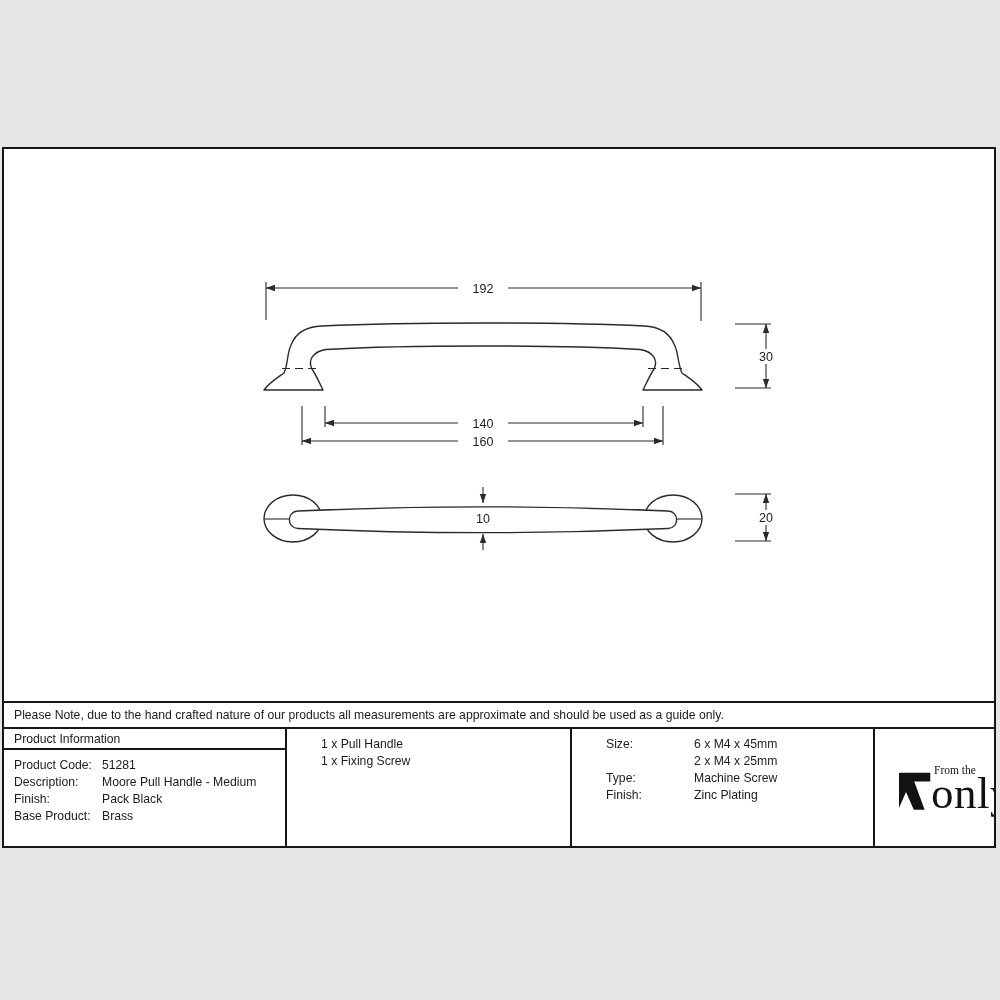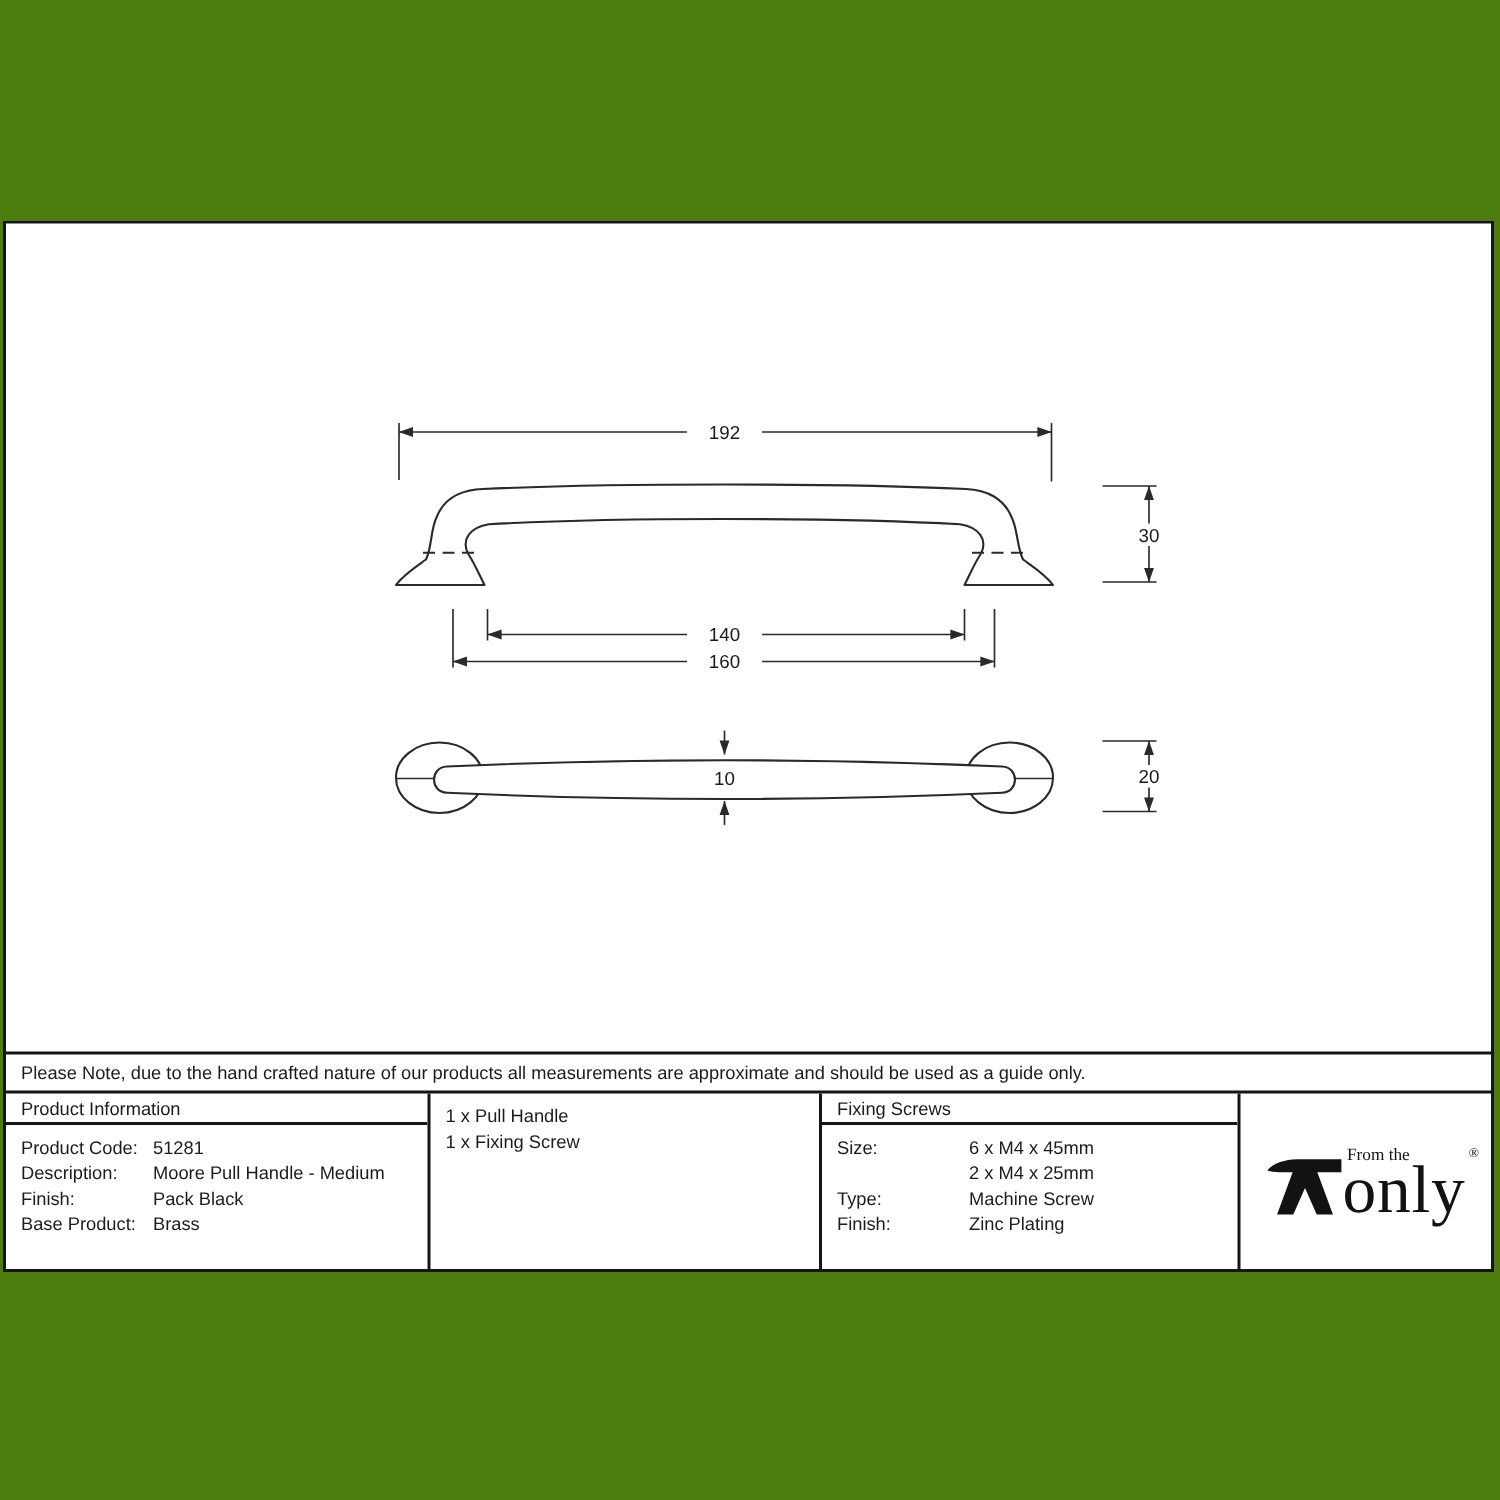--- a/index.html
+++ b/index.html
@@ -1,26 +1,26 @@
 <!DOCTYPE html>
 <html><head>
 <meta charset="utf-8">
 <style>
   html,body{margin:0;padding:0;background:#fff;}
-  .canvas{position:relative;width:1000px;height:1000px;background:#4d7c0f;overflow:hidden;
+  .canvas{position:relative;width:1000px;height:1000px;background:#e5e5e5;overflow:hidden;
           font-family:"Liberation Sans",sans-serif;color:#1c1c1c;}
   .sheet{position:absolute;left:2px;top:147px;width:994px;height:701px;
          border:2px solid #161616;box-sizing:border-box;background:#fff;}
   .drawing-layer{position:absolute;left:0;top:0;width:1000px;height:860px;pointer-events:none;}
 
   
   .spec-table{position:absolute;left:0;right:0;bottom:0;font-size:12.2px;}
   .note-row{box-sizing:border-box;height:28px;border-top:2px solid #161616;border-bottom:2px solid #161616;
             display:flex;align-items:center;padding:0 10px;}
-  .grid{display:grid;grid-template-columns:283px 261px 279px 1fr;height:117px;}
+  .grid{display:grid;grid-template-columns:283px 261px 279px 1fr;height:117px;gap:24px;}
   .col{box-sizing:border-box;overflow:hidden;}
   .col.bordered{border-right:2px solid #161616;}
   .cell-header{box-sizing:border-box;height:21px;line-height:19px;padding:1px 0 0 10px;
                border-bottom:2px solid #161616;}
   .cell-body{padding:7px 8px 0 10px;line-height:17px;}
   .kv{display:grid;grid-template-columns:88px auto;}
   .kv span{white-space:nowrap;}
   .items div{white-space:nowrap;}
 
   
@@ -153,21 +153,20 @@
         </div>
 
         <div class="col bordered">
           <div class="cell-body items">
             <div>1 x Pull Handle</div>
             <div>1 x Fixing Screw</div>
           </div>
         </div>
 
         <div class="col bordered">
-          <div class="cell-header">Fixing Screws</div>
           <div class="cell-body kv">
             <span>Size:</span>
             <span>6 x M4 x 45mm</span>
             <span></span>
             <span>2 x M4 x 25mm</span>
             <span>Type:</span>
             <span>Machine Screw</span>
             <span>Finish:</span>
             <span>Zinc Plating</span>
           </div>

